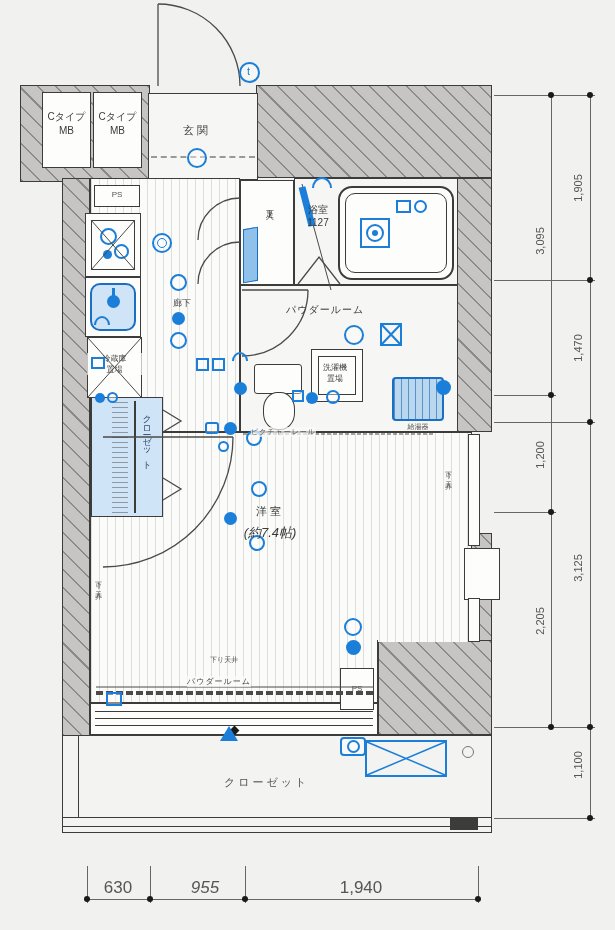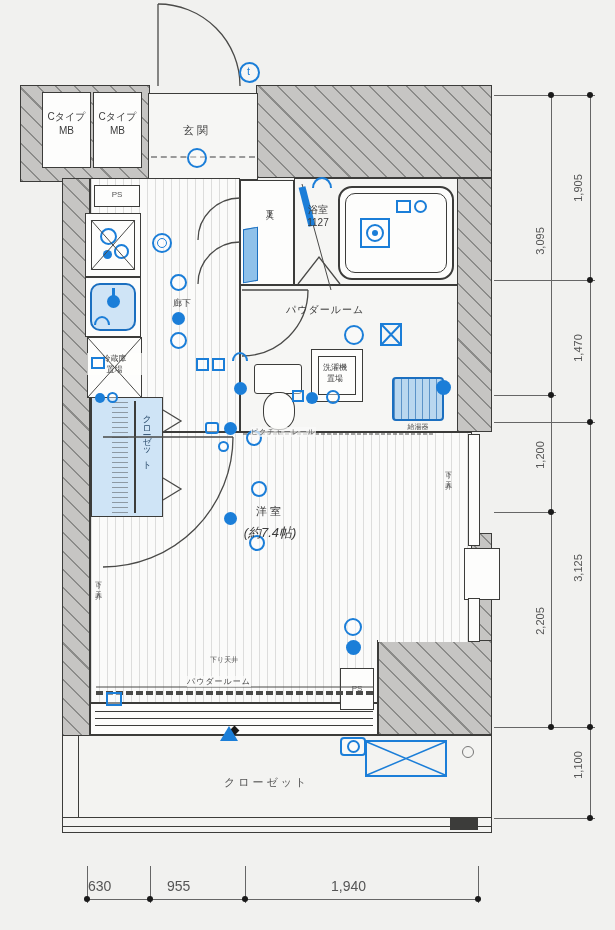--- a/index.html
+++ b/index.html
@@ -31,21 +31,21 @@
   .vtext{writing-mode:vertical-rl;text-orientation:upright;letter-spacing:1px;}
   
   .sc{position:absolute;border:2px solid #1b7ed8;border-radius:50%;box-sizing:border-box;background:rgba(255,255,255,.4);}
   .sf{position:absolute;background:#1b7ed8;border-radius:50%;}
   .sq{position:absolute;border:2px solid #1b7ed8;box-sizing:border-box;background:rgba(255,255,255,.4);}
   .dome{position:absolute;border:2px solid #1b7ed8;border-bottom:none;border-radius:50% 50% 0 0/100% 100% 0 0;box-sizing:border-box;}
   
   .dline{position:absolute;background:#666;}
   .dot{position:absolute;width:6px;height:6px;border-radius:50%;background:#1a1a1a;}
   .vlab{position:absolute;width:60px;text-align:center;transform:rotate(-90deg);font-size:11px;color:#555;}
-  .hlab{position:absolute;width:60px;font-size:14px;color:#555;}
+  .hlab{position:absolute;width:60px;text-align:center;font-size:17px;color:#555;}
   svg.overlay{position:absolute;left:0;top:0;pointer-events:none;}
 </style>
 </head>
 <body>
 
 <div class="wall" style="left:20px;top:85px;width:130px;height:97px;"></div>
 <div class="wall" style="left:256px;top:85px;width:236px;height:93px;"></div>
 <div class="wall" style="left:62px;top:178px;width:28px;height:559px;"></div>
 <div class="wall" style="left:456px;top:178px;width:36px;height:254px;"></div>
 <div class="wall" style="left:458px;top:533px;width:34px;height:18px;"></div>
@@ -270,14 +270,14 @@
 <div class="dline" style="left:87px;top:899px;width:391px;height:1px;"></div>
 <div class="dline" style="left:87px;top:866px;width:1px;height:37px;"></div>
 <div class="dline" style="left:150px;top:866px;width:1px;height:37px;"></div>
 <div class="dline" style="left:245px;top:866px;width:1px;height:37px;"></div>
 <div class="dline" style="left:478px;top:866px;width:1px;height:37px;"></div>
 <div class="dot" style="left:84px;top:896px;"></div>
 <div class="dot" style="left:147px;top:896px;"></div>
 <div class="dot" style="left:242px;top:896px;"></div>
 <div class="dot" style="left:475px;top:896px;"></div>
 <div class="hlab" style="left:88px;top:878px;">630</div>
-<div class="hlab" style="left:167px;top:878px;">955</div>
+<div class="hlab" style="left:175px;top:878px;font-style:italic;">955</div>
 <div class="hlab" style="left:331px;top:878px;">1,940</div>
 
 </body></html>

